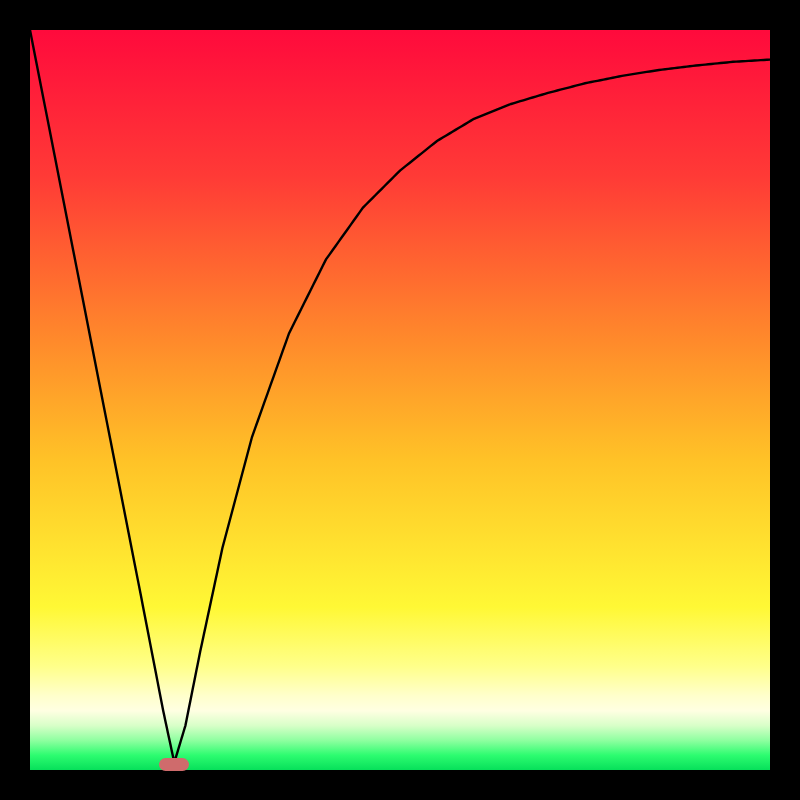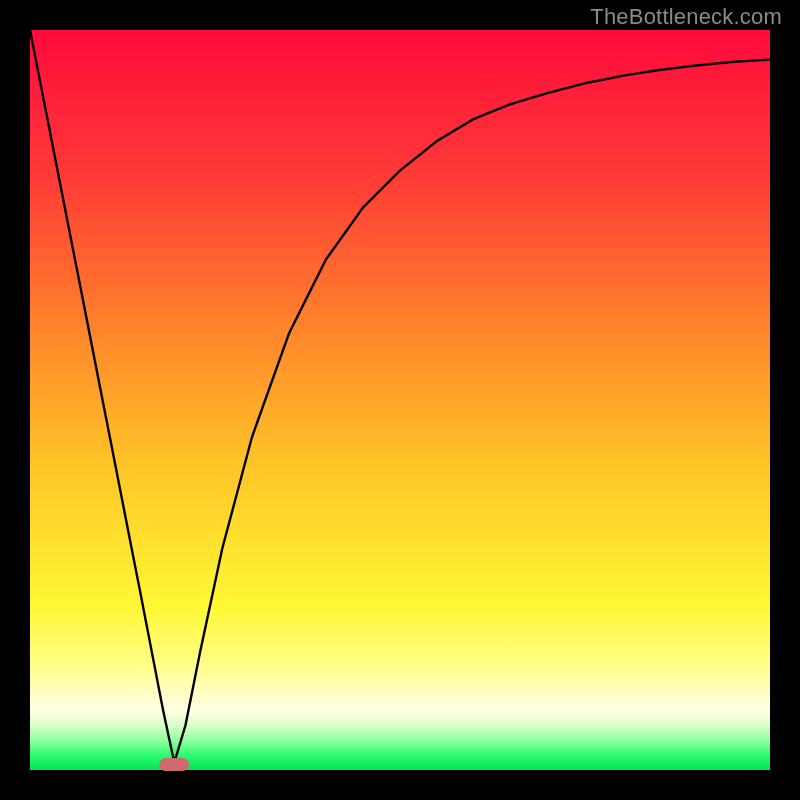--- a/index.html
+++ b/index.html
@@ -60,21 +60,20 @@
     width: 30px;
     height: 13px;
     background: #cf6b6c;
     border-radius: 7px;
   }
 </style>
 </head>
 <body>
 <div class="frame">
 
-  <div class="watermark">TheBottleneck.com</div>
 
   <div class="plot-area">
     <svg class="curve" viewBox="0 0 740 740" preserveAspectRatio="none">
       <path id="curvePath" fill="none" stroke="#000000" stroke-width="2.4" stroke-linecap="round" d="M0.00 0.00 L3.08 15.72 L6.17 31.45 L9.25 47.17 L12.33 62.90 L15.42 78.62 L18.50 94.35 L21.58 110.08 L24.67 125.80 L27.75 141.53 L30.83 157.25 L33.92 172.98 L37.00 188.70 L40.08 204.42 L43.17 220.15 L46.25 235.87 L49.33 251.60 L52.42 267.33 L55.50 283.05 L58.58 298.78 L61.67 314.50 L64.75 330.23 L67.83 345.95 L70.92 361.68 L74.00 377.40 L77.08 393.13 L80.17 408.85 L83.25 424.57 L86.33 440.30 L89.42 456.02 L92.50 471.75 L95.58 487.48 L98.67 503.20 L101.75 518.93 L104.83 534.65 L107.92 550.38 L111.00 566.10 L112.85 575.66 L114.70 585.22 L116.55 594.77 L118.40 604.33 L120.25 613.89 L122.10 623.45 L123.95 633.01 L125.80 642.57 L127.65 652.13 L129.50 661.68 L131.35 671.24 L133.20 680.80 L134.13 685.12 L135.05 689.43 L135.97 693.75 L136.90 698.07 L137.82 702.38 L138.75 706.70 L139.68 711.02 L140.60 715.33 L141.53 719.65 L142.45 723.97 L143.38 728.28 L144.30 732.60 L145.22 729.52 L146.15 726.43 L147.08 723.35 L148.00 720.27 L148.93 717.18 L149.85 714.10 L150.77 711.02 L151.70 707.93 L152.63 704.85 L153.55 701.77 L154.47 698.68 L155.40 695.60 L156.63 689.43 L157.87 683.27 L159.10 677.10 L160.33 670.93 L161.57 664.77 L162.80 658.60 L164.03 652.43 L165.27 646.27 L166.50 640.10 L167.73 633.93 L168.97 627.77 L170.20 621.60 L172.05 612.97 L173.90 604.33 L175.75 595.70 L177.60 587.07 L179.45 578.43 L181.30 569.80 L183.15 561.17 L185.00 552.53 L186.85 543.90 L188.70 535.27 L190.55 526.63 L192.40 518.00 L194.87 508.75 L197.33 499.50 L199.80 490.25 L202.27 481.00 L204.73 471.75 L207.20 462.50 L209.67 453.25 L212.13 444.00 L214.60 434.75 L217.07 425.50 L219.53 416.25 L222.00 407.00 L225.08 398.37 L228.17 389.73 L231.25 381.10 L234.33 372.47 L237.42 363.83 L240.50 355.20 L243.58 346.57 L246.67 337.93 L249.75 329.30 L252.83 320.67 L255.92 312.03 L259.00 303.40 L262.08 297.23 L265.17 291.07 L268.25 284.90 L271.33 278.73 L274.42 272.57 L277.50 266.40 L280.58 260.23 L283.67 254.07 L286.75 247.90 L289.83 241.73 L292.92 235.57 L296.00 229.40 L299.08 225.08 L302.17 220.77 L305.25 216.45 L308.33 212.13 L311.42 207.82 L314.50 203.50 L317.58 199.18 L320.67 194.87 L323.75 190.55 L326.83 186.23 L329.92 181.92 L333.00 177.60 L336.08 174.52 L339.17 171.43 L342.25 168.35 L345.33 165.27 L348.42 162.18 L351.50 159.10 L354.58 156.02 L357.67 152.93 L360.75 149.85 L363.83 146.77 L366.92 143.68 L370.00 140.60 L373.08 138.13 L376.17 135.67 L379.25 133.20 L382.33 130.73 L385.42 128.27 L388.50 125.80 L391.58 123.33 L394.67 120.87 L397.75 118.40 L400.83 115.93 L403.92 113.47 L407.00 111.00 L410.08 109.15 L413.17 107.30 L416.25 105.45 L419.33 103.60 L422.42 101.75 L425.50 99.90 L428.58 98.05 L431.67 96.20 L434.75 94.35 L437.83 92.50 L440.92 90.65 L444.00 88.80 L447.08 87.57 L450.17 86.33 L453.25 85.10 L456.33 83.87 L459.42 82.63 L462.50 81.40 L465.58 80.17 L468.67 78.93 L471.75 77.70 L474.83 76.47 L477.92 75.23 L481.00 74.00 L484.08 73.08 L487.17 72.15 L490.25 71.22 L493.33 70.30 L496.42 69.38 L499.50 68.45 L502.58 67.52 L505.67 66.60 L508.75 65.67 L511.83 64.75 L514.92 63.82 L518.00 62.90 L521.08 62.10 L524.17 61.30 L527.25 60.49 L530.33 59.69 L533.42 58.89 L536.50 58.09 L539.58 57.29 L542.67 56.49 L545.75 55.68 L548.83 54.88 L551.92 54.08 L555.00 53.28 L558.08 52.66 L561.17 52.05 L564.25 51.43 L567.33 50.81 L570.42 50.20 L573.50 49.58 L576.58 48.96 L579.67 48.35 L582.75 47.73 L585.83 47.11 L588.92 46.50 L592.00 45.88 L595.08 45.39 L598.17 44.89 L601.25 44.40 L604.33 43.91 L607.42 43.41 L610.50 42.92 L613.58 42.43 L616.67 41.93 L619.75 41.44 L622.83 40.95 L625.92 40.45 L629.00 39.96 L632.08 39.59 L635.17 39.22 L638.25 38.85 L641.33 38.48 L644.42 38.11 L647.50 37.74 L650.58 37.37 L653.67 37.00 L656.75 36.63 L659.83 36.26 L662.92 35.89 L666.00 35.52 L669.08 35.21 L672.17 34.90 L675.25 34.60 L678.33 34.29 L681.42 33.98 L684.50 33.67 L687.58 33.36 L690.67 33.05 L693.75 32.75 L696.83 32.44 L699.92 32.13 L703.00 31.82 L706.08 31.64 L709.17 31.45 L712.25 31.27 L715.33 31.08 L718.42 30.90 L721.50 30.71 L724.58 30.53 L727.67 30.34 L730.75 30.16 L733.83 29.97 L736.92 29.79 L740.00 29.60 "></path>
     </svg>
     <div id="marker" class="marker" style="left: 129.3px; top: 727.58px; width: 30px; height: 13px; background: rgb(207, 107, 108);"></div>
   </div>
 
 </div>
 

